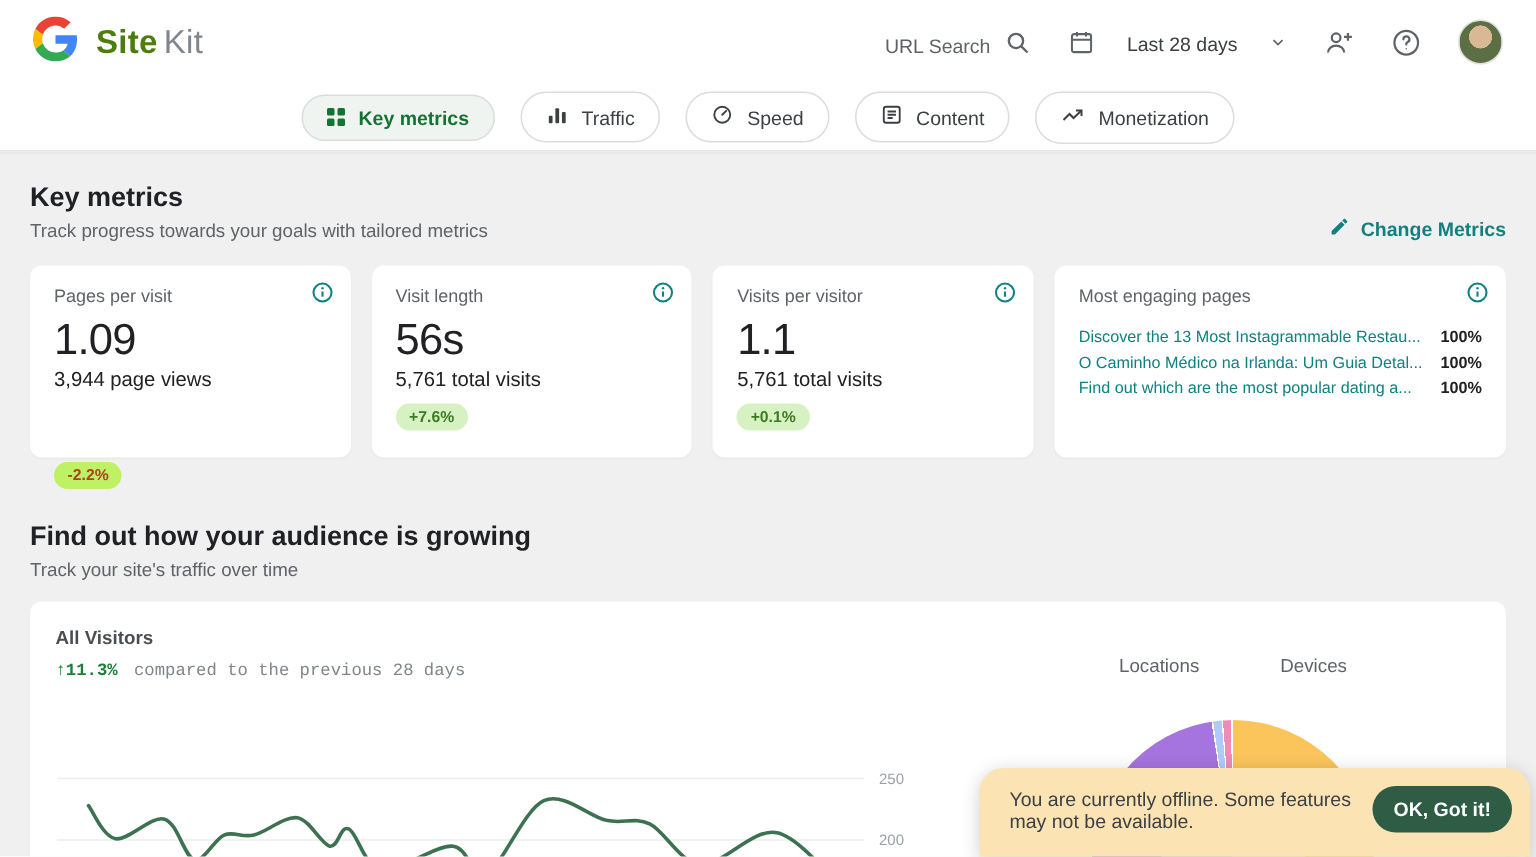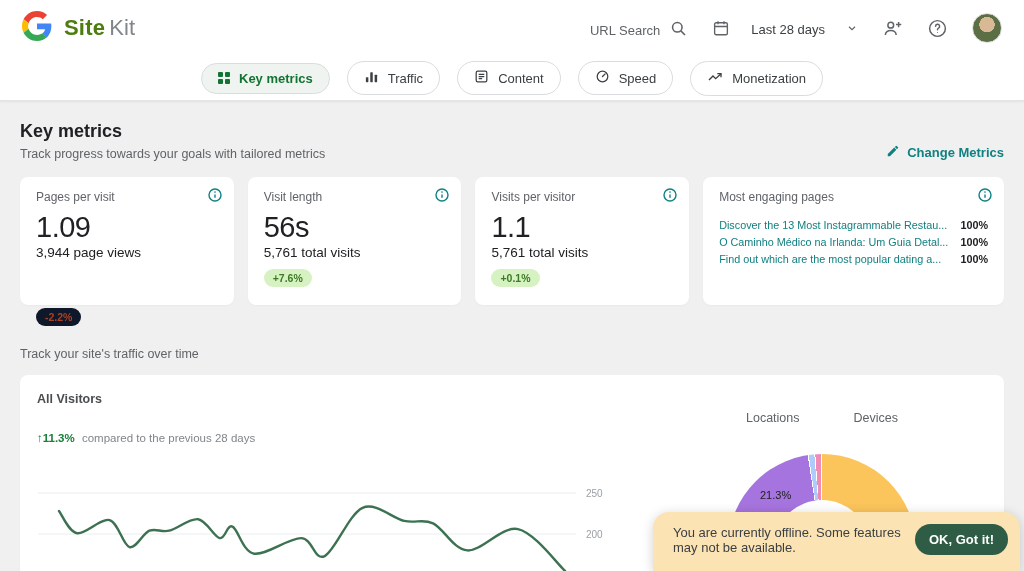--- a/index.html
+++ b/index.html
@@ -38,35 +38,35 @@
   .change-metrics { display:flex; align-items:center; gap:7px; color:#108080; font-size:13px; font-weight:700; cursor:pointer; }
 
   .metrics-row { display:grid; grid-template-columns:repeat(4,1fr); gap:14px; margin-top:16px; }
   .card { background:#fff; border-radius:8px; padding:13px 16px; height:128px; position:relative;
           box-shadow:0 1px 2px rgba(0,0,0,.03); }
   .card-label { font-size:12px; color:#5f6368; }
   .info-btn { position:absolute; top:11px; right:12px; cursor:pointer; }
   .card-value { font-size:29px; color:#202124; margin-top:7px; letter-spacing:-.5px; }
   .card-sub { font-size:13.5px; color:#202124; margin-top:1px; }
   .badge { display:inline-block; margin-top:9px; font-size:10.5px; font-weight:700; padding:3px 9px; border-radius:999px; }
-  .badge-neg { background:#0f172a; color:#ac4220;margin-top:48px; }
+  .badge-neg { background:#bef264; color:#ac4220;margin-top:48px; }
   .badge-pos { background:#d7f2c2; color:#3c7a25; }
   .engaging-list { margin-top:15px; }
   .engaging-row { display:flex; align-items:center; margin-bottom:5px; }
   .engaging-link { flex:1; font-size:10.8px; color:#108080; white-space:nowrap; overflow:hidden; cursor:pointer; }
   .engaging-pct { font-size:10.8px; font-weight:700; color:#202124; margin-left:12px; }
 
   .section2 { margin-top:42px; }
 
   
   .big-card { margin-top:14px; background:#fff; border-radius:8px; height:330px; position:relative;
               box-shadow:0 1px 2px rgba(0,0,0,.03); padding:17px; }
   .av-label { font-size:12.5px; font-weight:700; color:#4a4d51; }
   .av-value { font-size:45px; color:#202124; letter-spacing:-1px; margin-top:13px; }
-  .av-change { margin-top:26px; font-size:11.5px; color:#80868b; }
+  .av-change { margin-top:9px; font-size:11.5px; color:#80868b;font-family:Liberation Mono, monospace; }
   .av-change .pct { color:#188038; font-weight:700; margin-right:4px; }
   .line-chart { position:absolute; left:18px; top:104px; }
 
   .right-col { position:absolute; left:612px; top:32px; width:380px; }
   .tabs { display:flex; justify-content:center; gap:36px; }
   .tab { font-size:12.5px; color:#5f6368; padding:4px 9px 11px 9px; cursor:pointer; }
   .tab.active { color:#137333; font-weight:700; border-bottom:3px solid #2e6b4f; }
   .donut-wrap { position:relative; width:188px; height:188px; margin:18px auto 0 auto; }
   .donut { width:188px; height:188px; border-radius:50%; }
   .donut::after { content:""; position:absolute; left:46px; top:46px; width:96px; height:96px;
@@ -156,34 +156,34 @@
           <rect x="3" y="13" width="4" height="8" rx="1"></rect>
           <rect x="10" y="5" width="4" height="16" rx="1"></rect>
           <rect x="17" y="9" width="4" height="12" rx="1"></rect>
         </svg>
     </span>
     <span>Traffic</span>
   </div>
   <div class="pill">
     <span>
       <svg width="15" height="15" viewBox="0 0 24 24" fill="none" stroke="#3c4043" stroke-width="2">
+          <circle cx="12" cy="12" r="8.5"></circle>
+          <path d="M12 12l4.2-4.2" stroke-linecap="round"></path>
+        </svg>
+    </span>
+    <span>Speed</span>
+  </div>
+  <div class="pill">
+    <span>
+      <svg width="15" height="15" viewBox="0 0 24 24" fill="none" stroke="#3c4043" stroke-width="2">
           <rect x="3.5" y="3.5" width="17" height="17" rx="2.5"></rect>
           <path d="M7.5 8.5h9M7.5 12h9M7.5 15.5h5.5"></path>
         </svg>
     </span>
     <span>Content</span>
-  </div>
-  <div class="pill">
-    <span>
-      <svg width="15" height="15" viewBox="0 0 24 24" fill="none" stroke="#3c4043" stroke-width="2">
-          <circle cx="12" cy="12" r="8.5"></circle>
-          <path d="M12 12l4.2-4.2" stroke-linecap="round"></path>
-        </svg>
-    </span>
-    <span>Speed</span>
   </div>
   <div class="pill">
     <span>
       <svg width="16" height="16" viewBox="0 0 24 24" fill="none" stroke="#3c4043" stroke-width="2">
           <path d="M3 16.5l6-6 4 4L21 7"></path>
           <path d="M15.5 7H21v5.5"></path>
         </svg>
     </span>
     <span>Monetization</span>
   </div>
@@ -270,20 +270,21 @@
         </div>
         <div class="engaging-row">
           <span class="engaging-link">Find out which are the most popular dating a...</span>
           <span class="engaging-pct">100%</span>
         </div>
       </div>
     </div>
   </div>
 
   <div class="section2">
+    <div class="section-title">Find out how your audience is growing</div>
     <div class="section-sub">Track your site's traffic over time</div>
   </div>
 
   <div class="big-card">
     <div class="av-label">All Visitors</div>
     <div class="av-change">
       <span class="pct">↑11.3%</span>
       <span>compared to the previous 28 days</span>
     </div>
 

